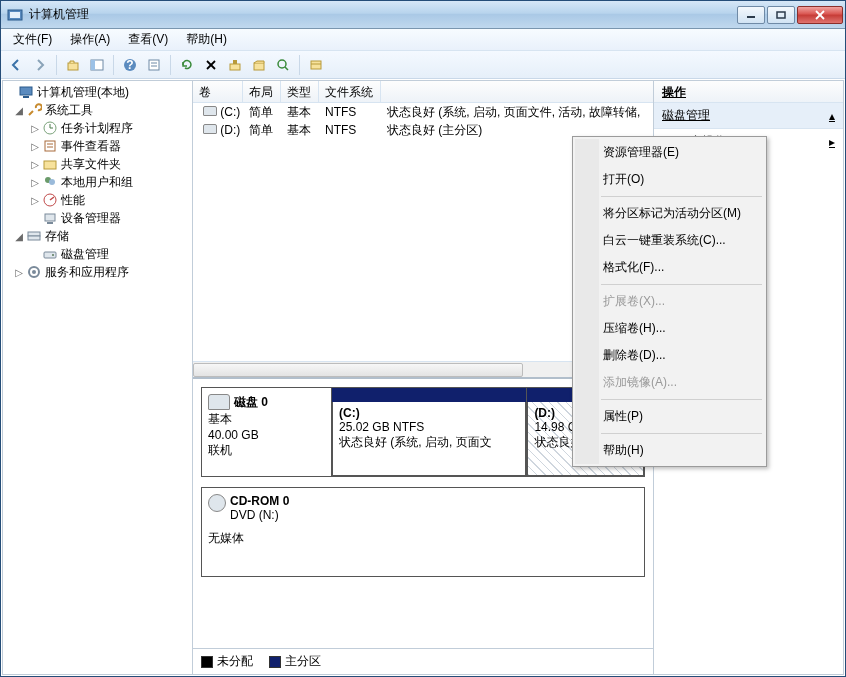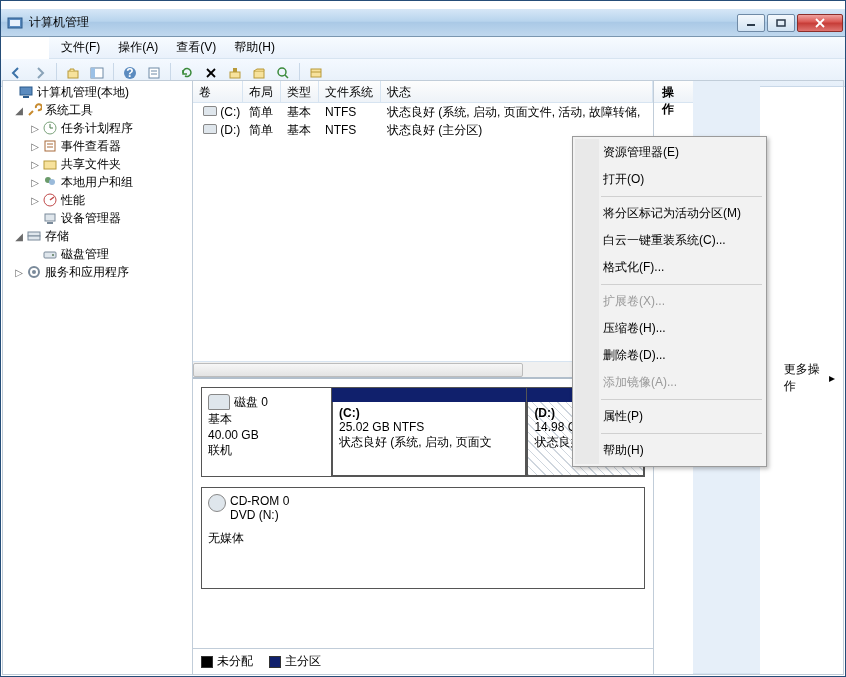--- a/index.html
+++ b/index.html
@@ -1,28 +1,28 @@
 <!DOCTYPE html>
 <html><head>
 <meta charset="utf-8">
 <style>
 * { box-sizing: border-box; margin: 0; padding: 0; font-family: "Microsoft YaHei", "SimSun", Tahoma, sans-serif; font-size: 12px; }
 body { background: #fff; width: 846px; height: 677px; overflow: hidden; position: relative; }
 
 .window { position: relative; width: 846px; height: 677px; border: 1px solid #254d78; background: #fff; }
 
-.titlebar { height: 28px; background: linear-gradient(to bottom, #d6e7f7, #b8d4ed 45%, #aac9e6 50%, #c0d8ee); display: flex; align-items: center; padding: 0 2px 0 6px; border-bottom: 1px solid #7a96af; margin-top: 8px; }
+.titlebar { height: 28px; background: linear-gradient(to bottom, #d6e7f7, #b8d4ed 45%, #aac9e6 50%, #c0d8ee); display: flex; align-items: center; padding: 0 2px 0 6px; border-bottom: 1px solid #7a96af; }
 .titlebar .ticon { width: 16px; height: 16px; margin-right: 6px; }
 .titlebar .title { color: #000; flex: 1; }
 .titlebar .wbtns { display: flex; }
 .wbtn { width: 28px; height: 18px; margin-left: 2px; border: 1px solid #6f8aa6; border-radius: 2px; display: flex; align-items: center; justify-content: center; background: linear-gradient(#f4f8fc, #d1e3f3); }
 .wbtn.close { width: 46px; background: linear-gradient(#f0a3a0, #d9544f 45%, #c53b36 50%, #e07470); border-color: #8b2e2a; }
 .wbtn svg { display: block; }
 
-.menubar { height: 22px; background: linear-gradient(#f7fbff, #e9f1fb); border-bottom: 1px solid #d7e4f1; display: flex; align-items: center; padding: 0 4px; gap: 2px; margin-left: 48px; }
+.menubar { height: 22px; background: linear-gradient(#f7fbff, #e9f1fb); border-bottom: 1px solid #d7e4f1; display: flex; align-items: center; padding: 0 4px; gap: 2px; }
 .menuitem { padding: 2px 8px; color: #000; cursor: default; }
 
 .toolbar { height: 28px; background: linear-gradient(#f4f9ff, #e6eff9); border-bottom: 1px solid #c9d8e8; display: flex; align-items: center; padding: 0 4px; gap: 2px; }
 .tbtn { width: 22px; height: 22px; display: flex; align-items: center; justify-content: center; border: 1px solid transparent; border-radius: 2px; }
 .tsep { width: 1px; height: 20px; background: #c9d8e8; margin: 0 3px; }
 
 .client { position: absolute; top: 79px; left: 1px; right: 1px; bottom: 1px; display: flex; }
 
 .treepane { width: 190px; border: 1px solid #c1cdd9; border-right: none; background: #fff; overflow-y: auto; padding: 2px 0; }
 .tnode { display: flex; align-items: center; height: 18px; padding-right: 4px; white-space: nowrap; cursor: default; }
@@ -40,33 +40,33 @@
 .volicon { width: 14px; height: 10px; background: #dfe6ec; border: 1px solid #888; border-radius: 2px 2px 1px 1px; display: inline-block; margin-left: 4px; }
 
 .hscroll { height: 16px; background: #f0f0f0; border-top: 1px solid #d7e4f1; position: relative; }
 .hscroll .thumb { position: absolute; left: 0; top: 1px; height: 14px; width: 330px; background: linear-gradient(#f7f7f7,#e3e3e3); border: 1px solid #bcbcbc; border-radius: 2px; }
 .hscroll .arrow { position: absolute; width: 14px; height: 14px; top: 1px; right: 1px; border: 1px solid #bcbcbc; background: #f2f2f2; display: flex; align-items: center; justify-content: center; }
 
 .graphical { border-top: 2px solid #b1becb; padding: 8px 8px 4px 8px; display: flex; flex-direction: column; gap: 10px; overflow: auto; flex: 1; }
 .diskrow { display: flex; height: 90px; border: 1px solid #555; }
 .diskhdr { width: 130px; border-right: 1px solid #555; padding: 6px; background: #fff; }
 .diskhdr .dicon { float: left; width: 22px; height: 16px; margin-right: 4px; background: #dfe6ec; border: 1px solid #888; border-radius: 3px 3px 1px 1px; }
-.diskhdr .dname { font-weight: normal; }
+.diskhdr .dname { font-weight: bold; }
 .diskparts { flex: 1; display: flex; }
 .part { border-left: 0; display: flex; flex-direction: column; }
 .part .phead { height: 14px; }
 .part .pbody { flex: 1; padding: 4px 6px; border: 1px solid #555; border-top: none; }
 .part .ptitle { font-weight: bold; }
 .partD .pbody { background-image: repeating-linear-gradient(45deg, #cfd6de 0, #cfd6de 1px, transparent 1px, transparent 6px); }
 .navyhead { background: #10206c; }
 
 .legend { border-top: 1px solid #c1cdd9; padding: 4px 8px; display: flex; gap: 16px; align-items: center; }
 .legend span.sw { width: 12px; height: 12px; display: inline-block; margin-right: 4px; vertical-align: middle; border: 1px solid #333; }
 
-.actpane { width: 190px; border: 1px solid #c1cdd9; border-left: none; display: flex; flex-direction: row; }
+.actpane { width: 190px; border: 1px solid #c1cdd9; border-left: none; display: flex; flex-direction: column; text-decoration: underline; }
 .acthead { height: 22px; background: linear-gradient(#fdfdfd, #eef3f8); padding: 3px 8px; border-bottom: 1px solid #d7e4f1; font-weight: bold; }
 .actsec { background: #e6eff9; padding: 4px 8px; border-bottom: 1px solid #d7e4f1; display: flex; justify-content: space-between; align-items: center; }
 .actitem { padding: 4px 8px 4px 24px; display: flex; justify-content: space-between; align-items: center; }
 
 .ctxmenu { position: absolute; left: 571px; top: 135px; width: 195px; background: #f2f2f2; border: 1px solid #9b9b9b; box-shadow: 2px 2px 4px rgba(0,0,0,.25); padding: 2px; z-index: 50; }
 .ctxmenu .ci { padding: 5px 18px 5px 28px; color: #000; cursor: default; }
 .ctxmenu .ci.disabled { color: #9a9a9a; }
 .ctxmenu .csep { height: 1px; background: #d0d0d0; margin: 3px 2px 3px 26px; }
 .ctxmenu .gutter { position: absolute; left: 2px; top: 2px; bottom: 2px; width: 24px; background: #e9e9e9; }
 
@@ -318,21 +318,20 @@
           <span class="tlabel">服务和应用程序</span>
         </div>
     </div>
 
     <div class="midpane">
       <div class="listhead">
         <div class="lh" style="width:50px">卷</div>
         <div class="lh" style="width:38px">布局</div>
         <div class="lh" style="width:38px">类型</div>
         <div class="lh" style="width:62px">文件系统</div>
-        <div class="lh" style="flex:1">状态</div>
       </div>
       <div class="listbody">
         <div class="lrow">
           <div class="lc" style="width:50px"><span class="volicon"></span> <span>(C:)</span></div>
           <div class="lc" style="width:38px">简单</div>
           <div class="lc" style="width:38px">基本</div>
           <div class="lc" style="width:62px">NTFS</div>
           <div class="lc" style="flex:1">状态良好 (系统, 启动, 页面文件, 活动, 故障转储, </div>
         </div>
         <div class="lrow">
@@ -374,21 +373,21 @@
               <div class="phead navyhead"></div>
               <div class="pbody">
                 <div class="ptitle">(D:)</div>
                 <div>14.98 GB NTFS</div>
                 <div>状态良好 (主分区)</div>
               </div>
             </div>
           </div>
         </div>
 
-        <div class="diskrow" style="height:102px">
+        <div class="diskrow" style="height:90px">
           <div class="diskhdr" style="border-right:none">
             <div class="dicon" style="border-radius:50%;width:18px;height:18px"></div>
             <div class="dname">CD-ROM 0</div>
             <div>DVD (N:)</div>
             <div style="height:8px"></div>
             <div>无媒体</div>
           </div>
           <div class="diskparts"></div>
         </div>
       </div>

